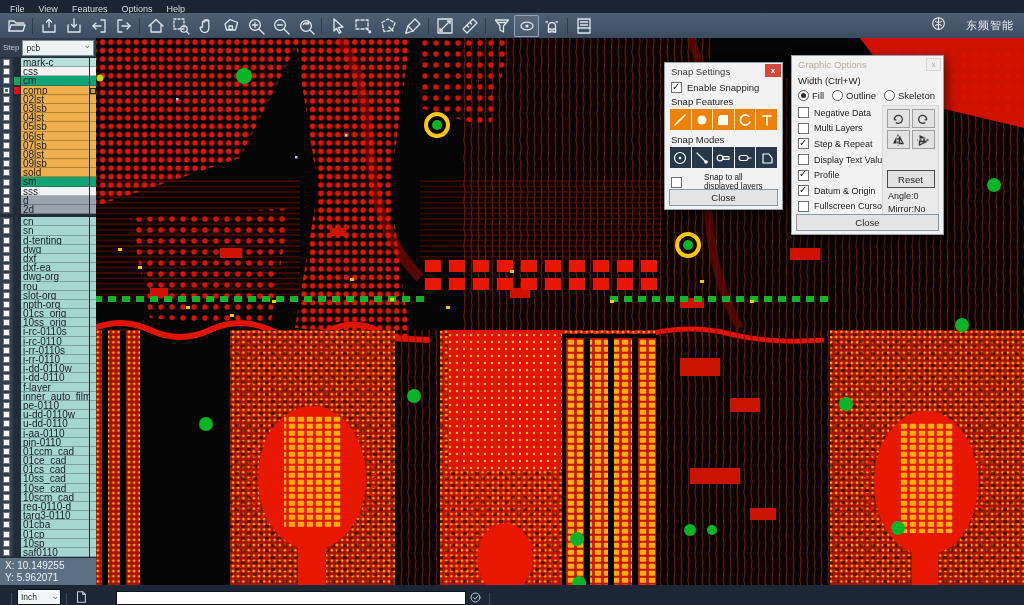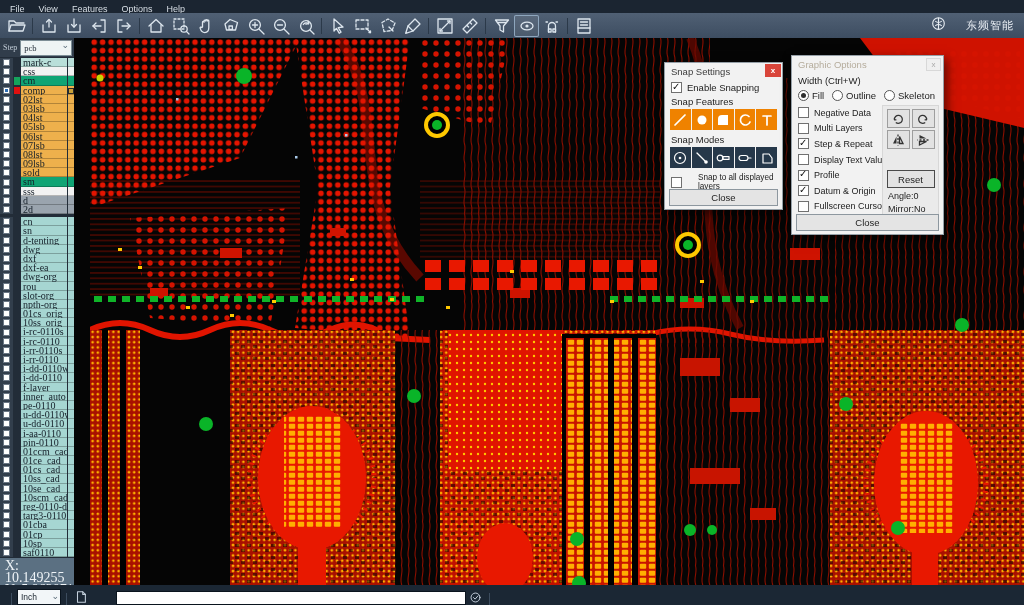--- a/index.html
+++ b/index.html
@@ -14,21 +14,21 @@
            background:linear-gradient(#506074,#3d4d61);display:flex;align-items:center;
            padding-left:4px;z-index:30;}
   .tbi{width:25px;height:22px;display:flex;align-items:center;justify-content:center;border-radius:2px;}
   .tbi svg{stroke:#dde6ee;fill:none;stroke-width:1.3;stroke-linecap:round;stroke-linejoin:round;}
   .tbi.active{box-shadow:0 0 0 1px #8ea6bd inset;background:rgba(255,255,255,.07);}
   .tbsep{width:1px;height:16px;background:#2b3949;margin:0 3px;}
   .brand{position:absolute;right:10px;top:13px;height:25px;display:flex;align-items:center;gap:20px;z-index:31;}
   .brand svg{stroke:#e6ecf2;fill:none;stroke-width:1.2;}
   .brand-text{color:#e8edf3;font-size:11px;letter-spacing:1px;}
   
-  .sidebar{position:absolute;left:0;top:38px;width:74px;bottom:20px;background:#222c38;z-index:20;font-family:Liberation Serif, serif;}
+  .sidebar{position:absolute;left:0;top:38px;width:96px;bottom:20px;background:#222c38;z-index:20;}
   .steprow{position:absolute;top:0;left:0;right:0;height:19px;background:#313d4b;display:flex;align-items:center;}
   .steplabel{color:#c2ccd6;font-size:8px;padding:0 3px;}
   .stepselect{flex:1;height:14px;background:#eef4f4;border:1px solid #7d8e96;font-size:8.5px;
               color:#1c2630;display:flex;align-items:center;padding:0 3px;margin-right:2px;position:relative;}
   .stepselect .chev{position:absolute;right:2px;top:-1px;color:#5a6c78;font-size:9px;}
   .layer-list{position:absolute;top:19px;left:0;right:0;bottom:27px;overflow:hidden;padding-top:1px;}
   .lrow{display:flex;height:9.2px;}
   .lrow.gap{margin-bottom:3px;}
   .cbcell{width:13px;background:#323e4c;display:flex;align-items:center;justify-content:center;}
   .cbcell::before{content:"";width:5px;height:5px;background:#fff;border:1px solid #6a7684;}
@@ -40,21 +40,21 @@
   .rccell{width:6px;margin-left:1px;box-shadow:inset 0 -1px rgba(0,0,0,.25);position:relative;}
   .rccell.has-icon::before{content:"";position:absolute;left:0;top:2px;width:4px;height:4px;
           background:#caa23a;border:1px solid #2a2a2a;}
   .tone-teal .nmcell,.tone-teal .rccell{background:#b9dfd9;}
   .tone-white .nmcell,.tone-white .rccell{background:#f2f2f2;}
   .tone-green .nmcell,.tone-green .rccell{background:#10a474;}
   .tone-orange .nmcell,.tone-orange .rccell{background:#eeb04c;}
   .tone-gray .nmcell,.tone-gray .rccell{background:#9aa4ae;}
   .tone-cyan .nmcell,.tone-cyan .rccell{background:#a6d6d2;}
   .statusxy{position:absolute;left:0;right:0;bottom:0;height:27px;background:#5b7082;
-            color:#eef3f7;font-size:14px;line-height:12px;padding:2px 0 0 5px;box-sizing:border-box;}
+            color:#eef3f7;font-size:10px;line-height:12px;padding:2px 0 0 5px;box-sizing:border-box;}
   
   .canvas{position:absolute;left:90px;top:38px;right:0;bottom:20px;background:#030303;overflow:hidden;z-index:1;}
   .canvas svg{position:absolute;left:0;top:0;}
   
   .bottombar{position:absolute;left:0;bottom:0;right:0;height:20px;background:#1b2734;
              display:flex;align-items:flex-end;padding-left:6px;z-index:30;}
   .bbsep{width:1px;height:12px;background:#3c4c5e;margin:0 5px;}
   .unitbox{width:36px;height:14px;background:#f2f6f8;border:1px solid #0a141e;font-size:8.5px;color:#1c2630;
            display:flex;align-items:center;padding:0 3px;position:relative;}
   .unitbox .chev{position:absolute;right:1px;top:0;color:#5a6c78;font-size:9px;line-height:13px;}
@@ -902,21 +902,21 @@
             <rect x="3" y="6.5" width="9" height="5" rx="2.5"></rect>
             <path d="M12.5 9H15"></path>
           </svg>
         </span>
       <span class="smbtn">
           <svg width="18" height="18" viewBox="0 0 18 18">
             <path d="M5 14V5h6l3 4v5z"></path>
           </svg>
         </span>
     </div>
-    <div class="srow" style="padding-top:3px;gap:16px;">
+    <div class="srow" style="padding-top:3px;gap:22px;">
       <span class="cb2"></span>
       <span class="small-label">Snap to all displayed layers</span>
     </div>
     <div class="dlg-close">Close</div>
   </div>
 
   <div class="dlg" id="graphic-dialog">
     <div class="dlg-title">Graphic Options</div>
     <div class="gd-closebox">x</div>
     <div class="gd-width">Width (Ctrl+W)</div>

